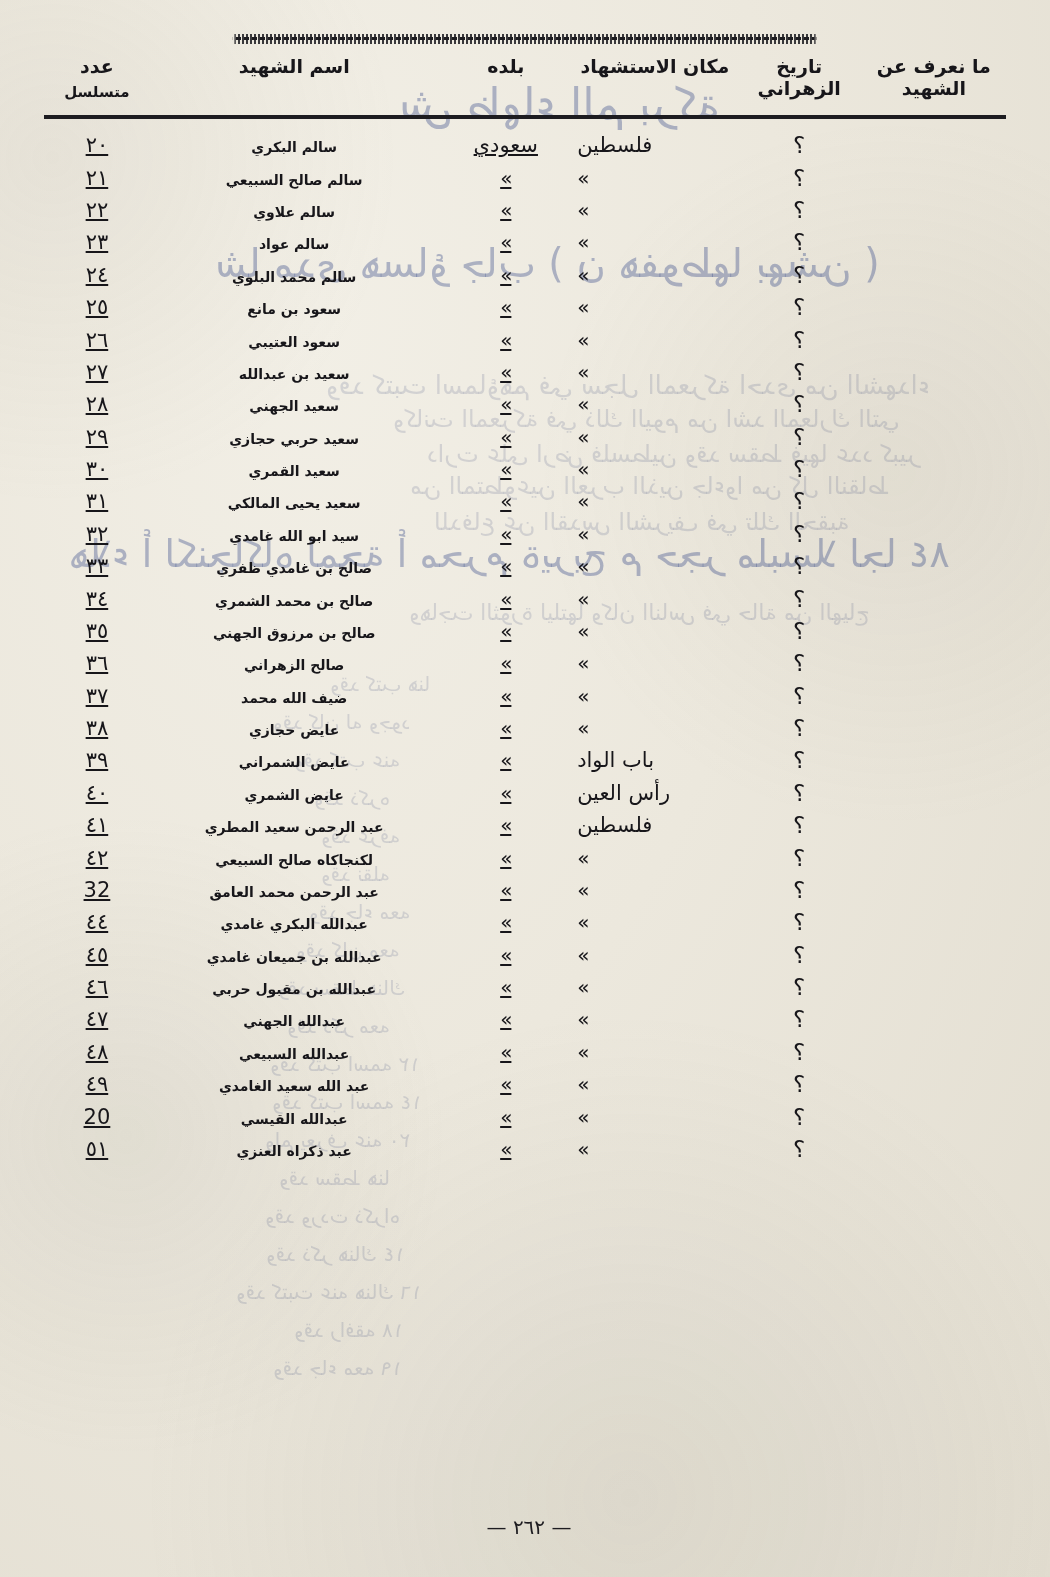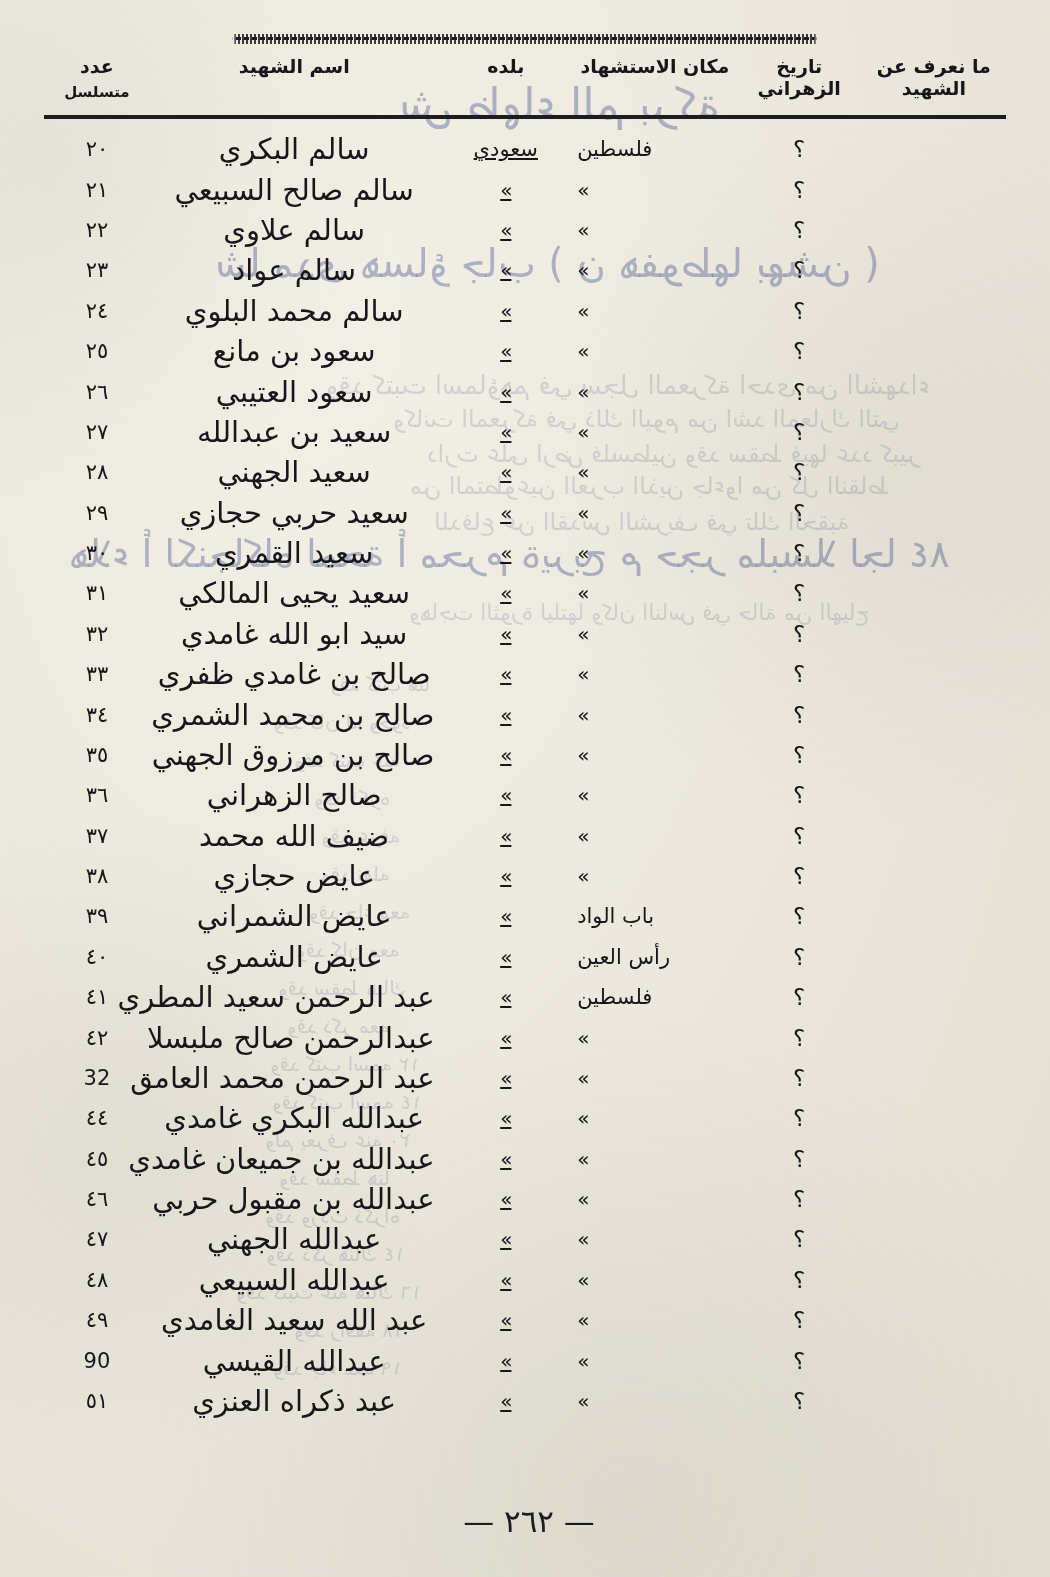--- a/index.html
+++ b/index.html
@@ -97,36 +97,36 @@
     background: #1d1c20;
     width: 100%;
     margin-bottom: 10px;
   }
   table.tbl tbody td {
     font-size: 21px;
     padding: 3.2px 4px;
     vertical-align: middle;
     white-space: nowrap;
   }
-  .c-idx   { width: 11%;  text-align: center; }
+  .c-idx   { width: 11%;  text-align: center; text-decoration: underline; }
   .c-name  { width: 30%;  text-align: center; }
   .c-town  { width: 14%;  text-align: center; text-decoration: underline; }
   .c-place { width: 17%;  text-align: left; }
   .c-date  { width: 13%;  text-align: center; }
   .c-note  { width: 15%;  text-align: center; }
-  .name-txt { font-size: 29px; }
+  .name-txt { font-size: 14px; font-weight: bold; }
   .ditto { font-size: 20px; letter-spacing: -1px; }
   .qmark { font-size: 23px; font-family: "DejaVu Serif", serif; }
 
   .footer {
     position: absolute;
     left: 8px; right: 0;
     bottom: 38px;
     text-align: center;
-    font-size: 31px;
+    font-size: 20px;
     letter-spacing: 2px;
     color: #1d1c20;
   }
 </style>
 </head>
 <body>
 
 <div class="page">
 
   <div class="bleed dark" style="top:78px; right:330px; font-size:44px;">ش ظهاء الم بركة</div>
@@ -374,21 +374,21 @@
             <td class="c-place"><span class="">فلسطين</span></td>
             <td class="c-town"><span class="ditto">»</span></td>
             <td class="c-name"><span class="name-txt">عبد الرحمن سعيد المطري</span></td>
             <td class="c-idx"><span>٤١</span></td>
           </tr>
           <tr>
             <td class="c-note"></td>
             <td class="c-date"><span class="qmark">؟</span></td>
             <td class="c-place"><span class="ditto">»</span></td>
             <td class="c-town"><span class="ditto">»</span></td>
-            <td class="c-name"><span class="name-txt">عبدالرحمن صالح ملبسلا</span></td>
+            <td class="c-name"><span class="name-txt">لكنجاكاه صالح السبيعي</span></td>
             <td class="c-idx"><span>٤٢</span></td>
           </tr>
           <tr>
             <td class="c-note"></td>
             <td class="c-date"><span class="qmark">؟</span></td>
             <td class="c-place"><span class="ditto">»</span></td>
             <td class="c-town"><span class="ditto">»</span></td>
             <td class="c-name"><span class="name-txt">عبد الرحمن محمد العامق</span></td>
             <td class="c-idx"><span>32</span></td>
           </tr>
@@ -439,21 +439,21 @@
             <td class="c-town"><span class="ditto">»</span></td>
             <td class="c-name"><span class="name-txt">عبد الله سعيد الغامدي</span></td>
             <td class="c-idx"><span>٤٩</span></td>
           </tr>
           <tr>
             <td class="c-note"></td>
             <td class="c-date"><span class="qmark">؟</span></td>
             <td class="c-place"><span class="ditto">»</span></td>
             <td class="c-town"><span class="ditto">»</span></td>
             <td class="c-name"><span class="name-txt">عبدالله القيسي</span></td>
-            <td class="c-idx"><span>90</span></td>
+            <td class="c-idx"><span>20</span></td>
           </tr>
           <tr>
             <td class="c-note"></td>
             <td class="c-date"><span class="qmark">؟</span></td>
             <td class="c-place"><span class="ditto">»</span></td>
             <td class="c-town"><span class="ditto">»</span></td>
             <td class="c-name"><span class="name-txt">عبد ذكراه العنزي</span></td>
             <td class="c-idx"><span>٥١</span></td>
           </tr>
         </tbody>

